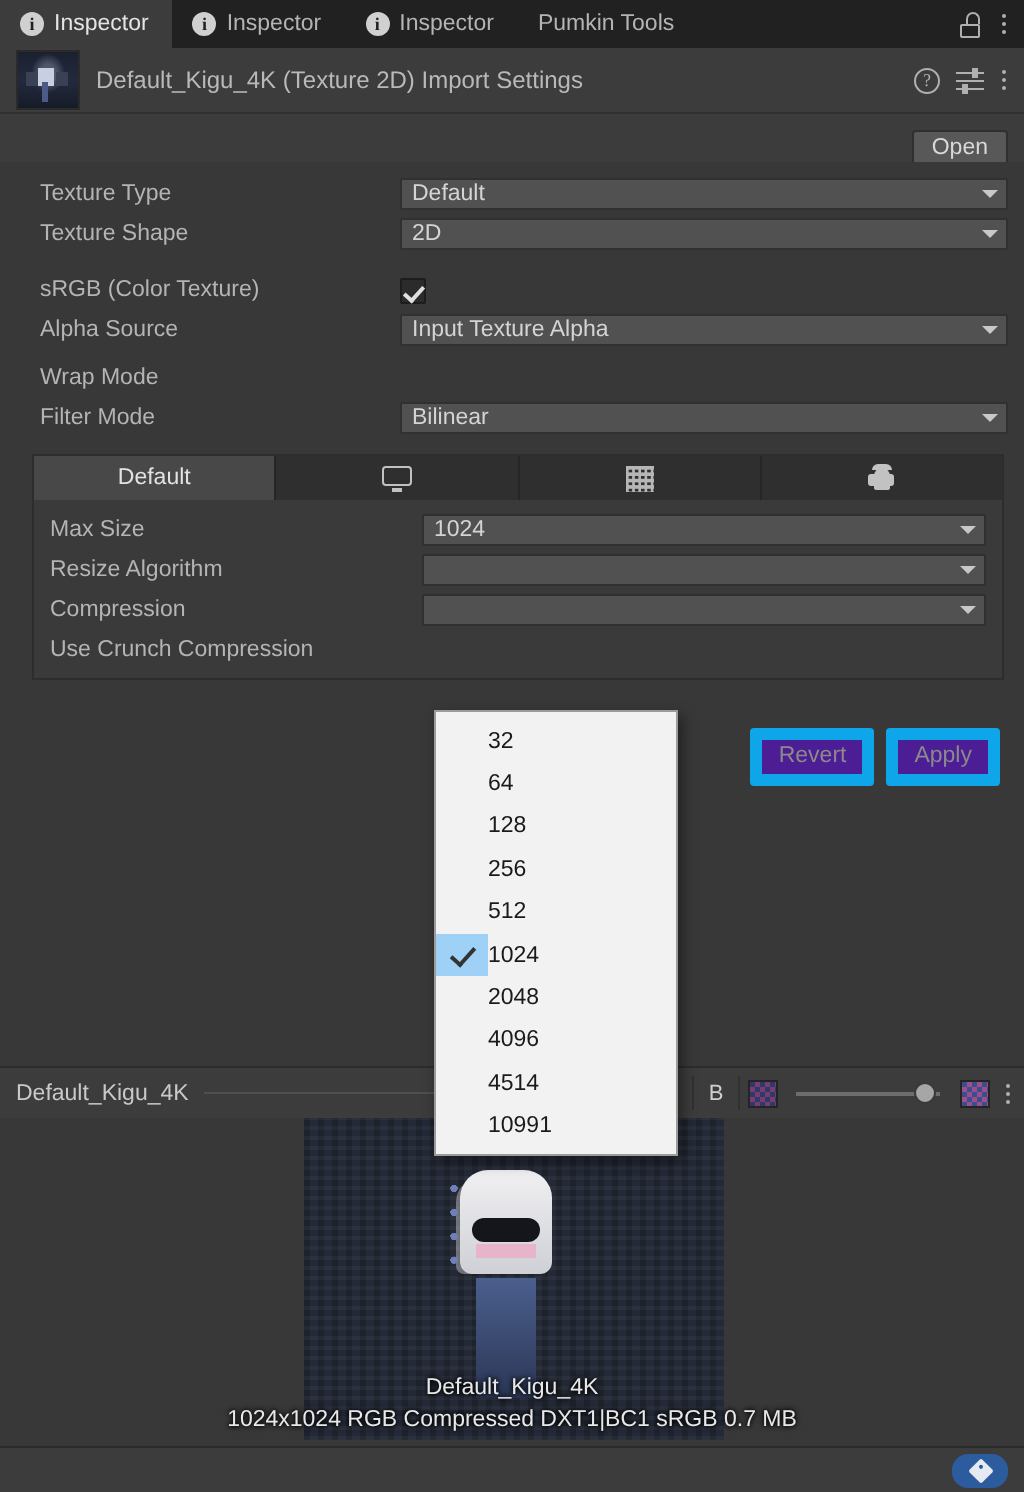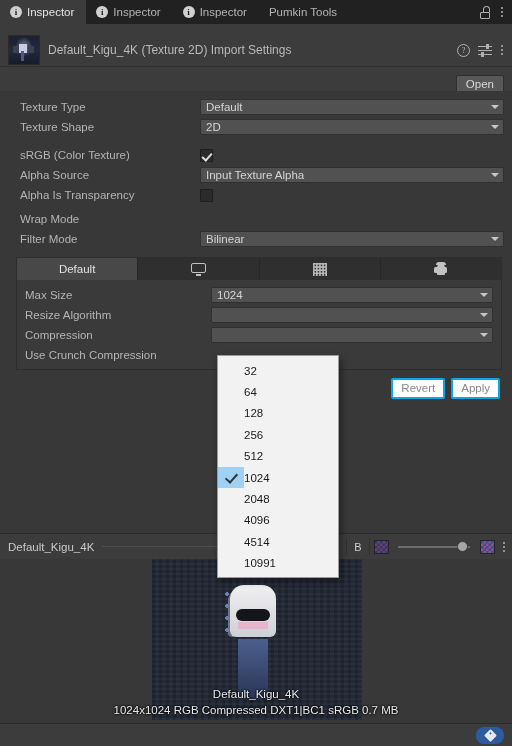--- a/index.html
+++ b/index.html
@@ -52,21 +52,21 @@
     border: 1.3px solid #b0b0b0; border-bottom: none;
     border-radius: 4px 4px 0 0; box-sizing: border-box;
   }
   .ico-kebab { width: 4px; height: 14px; display: flex; flex-direction: column;
     justify-content: center; align-items: center; gap: 2px; }
   .ico-kebab i { width: 2px; height: 2px; background: #b0b0b0; border-radius: 50%; display: block; }
 
   
   .header {
     height: 32px; background: #3c3c3c;
-    display: flex; align-items: center; padding: 10px 8px 0 8px;
+    display: flex; align-items: center; padding: 0 8px 0 8px;
     border-bottom: 1px solid #303030;
     position: relative;
   }
   .thumb {
     width: 30px; height: 28px; margin-right: 8px; flex: 0 0 auto;
     background:
       radial-gradient(ellipse at 50% 38%, rgba(190,200,230,.30) 0 18%, transparent 40%),
       linear-gradient(180deg,#1b2030 0%, #232a3e 50%, #161b28 100%);
     border: 1px solid #2a2a2a; position: relative; overflow: hidden;
   }
@@ -199,22 +199,22 @@
     position: absolute; top: 0px; left: 1.5px; width: 10px; height: 3px;
     border-radius: 5px 5px 0 0; background: #c2c2c2;
   }
 
   .platrows { padding: 5px 0 4px 0; background: #3a3a3a; }
   .platrows .row .lbl { padding-left: 8px; width: 194px; }
 
   .actions { display: flex; justify-content: flex-end; gap: 6px;
     padding: 8px 12px 0 0; }
   .btn-dim {
-    background: #ffffff; border: 2px solid #0ea5e9; border-radius: 2px;
-    color: #8a8a8a; font-size: 11.5px; padding: 2px 8px; line-height: 13px; cursor: default;
+    background: #4c1d95; border: 6px solid #0ea5e9; border-radius: 2px;
+    color: #8a8a8a; font-size: 11.5px; padding: 2px 8px; line-height: 13px; cursor: default; margin-top: 16px;
   }
 
   
   .previewbar {
     position: absolute; left: 0; right: 0; top: 533px; height: 25px;
     background: #3c3c3c; border-top: 1px solid #2c2c2c; border-bottom: 1px solid #2c2c2c;
     display: flex; align-items: center; padding: 0 6px 0 8px; gap: 0;
   }
   .previewbar .pname { font-size: 11.5px; color: #c9c9c9; white-space: nowrap; }
   .hrule { flex: 1; height: 1px; background: #4f4f4f; margin: 0 8px; }
@@ -421,26 +421,20 @@
     <div class="row">
       <div class="lbl">Alpha Source</div>
       <div class="ctl">
         <div class="dd">
           <span>Input Texture Alpha</span>
           <span class="arrow"></span>
         </div>
       </div>
     </div>
 
-    <div class="row">
-      <div class="lbl">Alpha Is Transparency</div>
-      <div class="ctl">
-        <div class="chk"></div>
-      </div>
-    </div>
 
 
     <div style="height:4px"></div>
 
     <div class="row">
       <div class="lbl">Wrap Mode</div>
     </div>
 
     <div class="row">
       <div class="lbl">Filter Mode</div>

